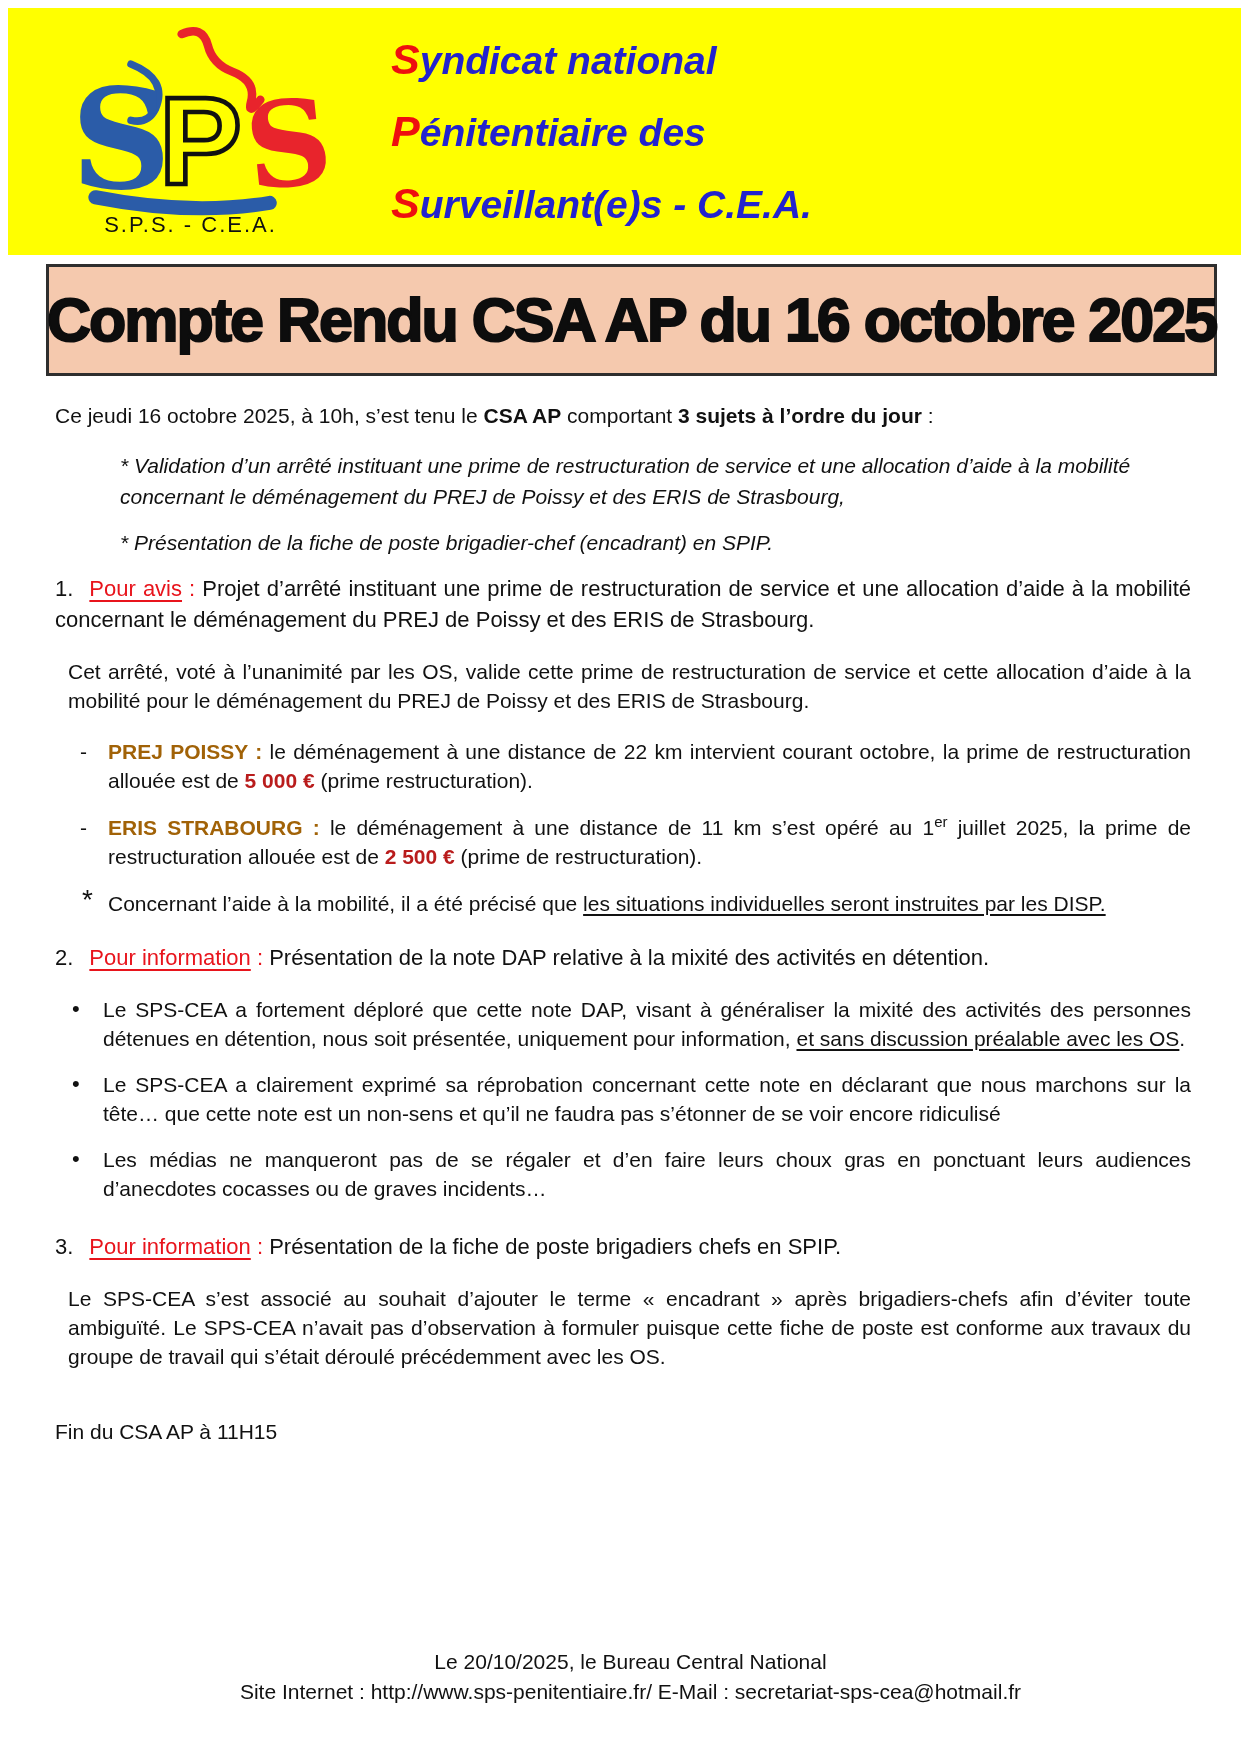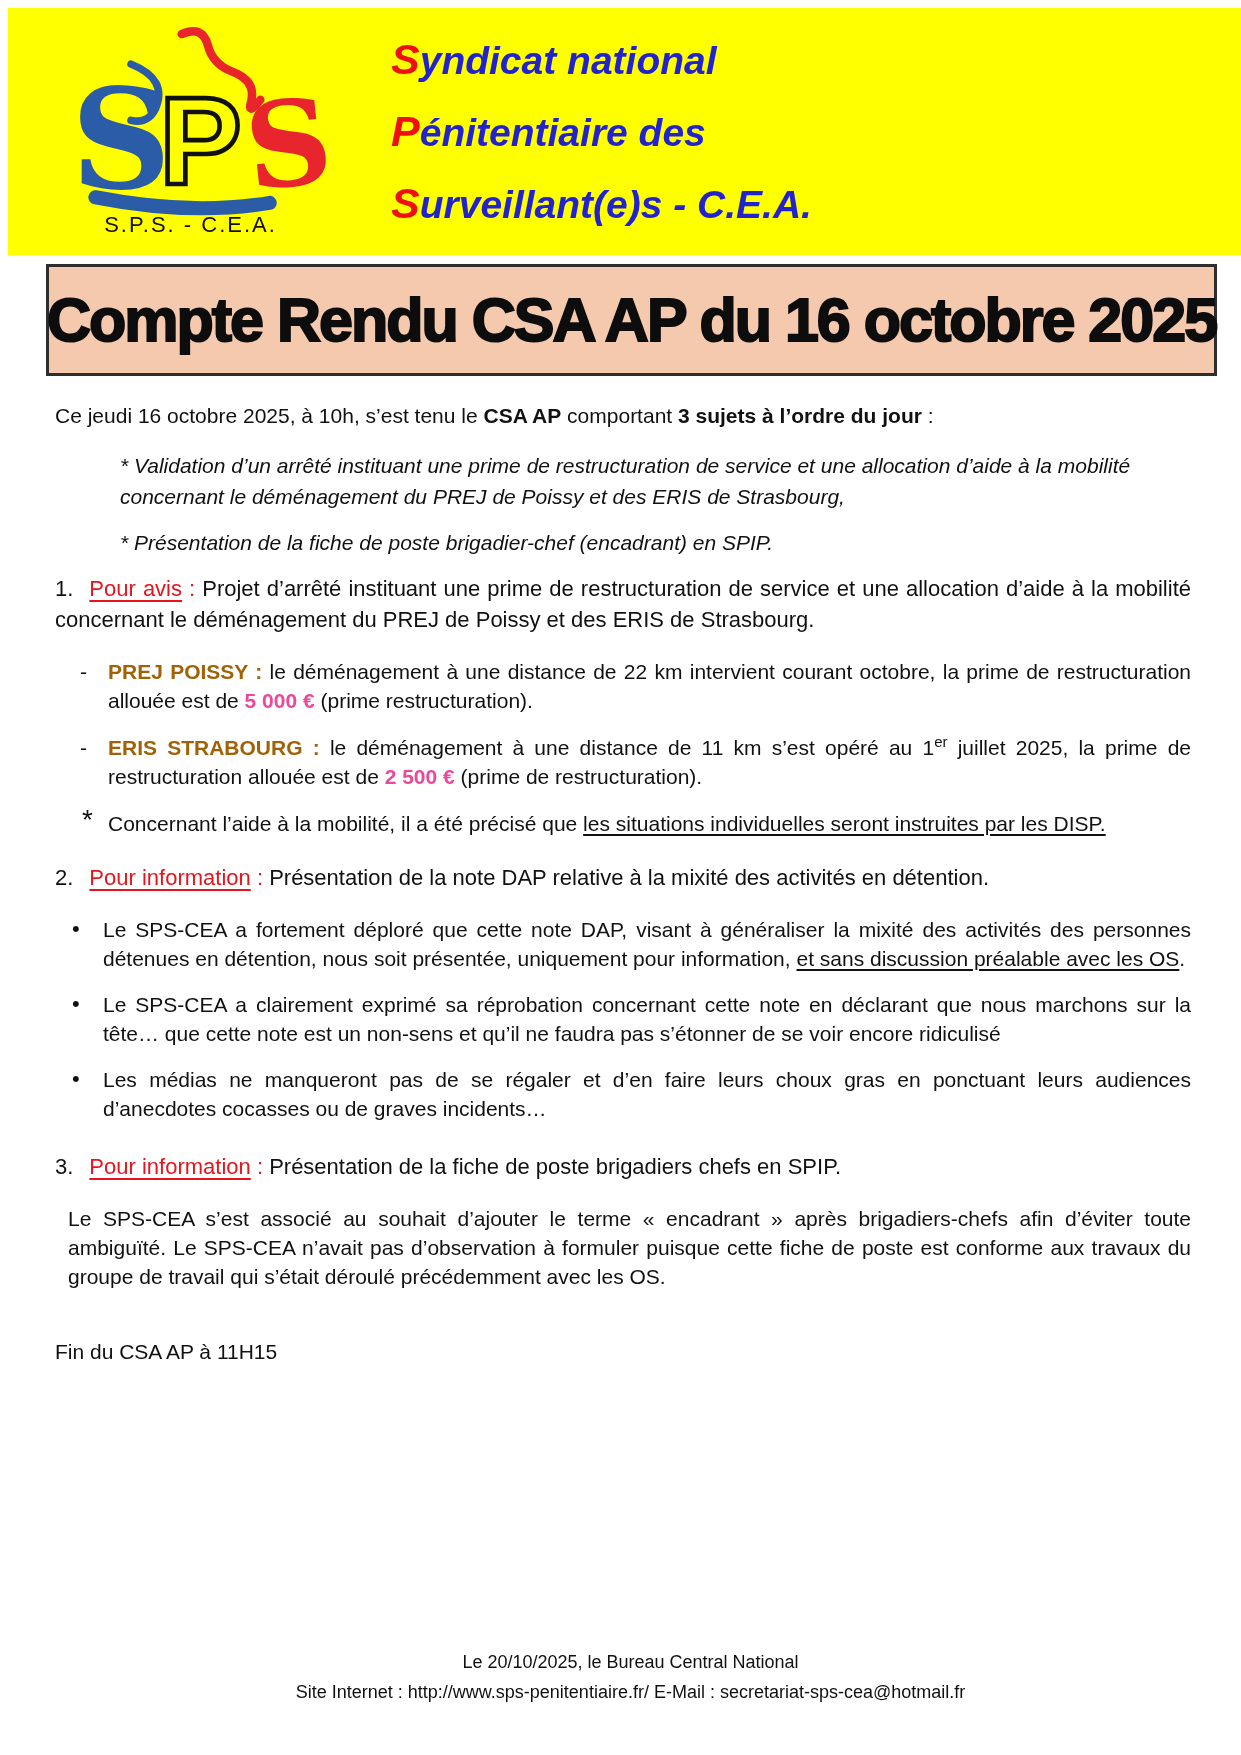--- a/index.html
+++ b/index.html
@@ -108,21 +108,21 @@
 
   .dash-bullet {
     position: relative;
     margin-left: 13px;
     padding-left: 40px;
     margin-bottom: 18px;
     text-align: justify;
   }
   .dash-bullet .dash { position: absolute; left: 12px; top: 0; }
   .blue-label { color: #a16207; font-weight: bold; }
-  .blue-amount { color: #ec4899; font-weight: bold; }
+  .blue-amount { color: #b91c1c; font-weight: bold; }
 
   .note {
     position: relative;
     margin-left: 13px;
     padding-left: 40px;
     margin-bottom: 24px;
     text-align: justify;
   }
   .note .star {
     position: absolute; left: 14px; top: -4px;
@@ -139,21 +139,21 @@
   }
   .round-bullet .bchar { position: absolute; left: 4px; top: -1px; font-size: 22px; }
 
   .closing { margin-top: 46px; }
 
   .footer {
     position: absolute;
     left: 0; right: 0;
     bottom: 48px;
     text-align: center;
-    font-size: 18px;
+    font-size: 21px;
     line-height: 30px;
     color: #111111;
     margin-left: 20px;
   }
 
   sup { font-size: 15px; vertical-align: super; line-height: 0; }
 </style>
 </head>
 <body>
 
@@ -190,20 +190,21 @@
 
     <p class="intro"><span>Ce jeudi 16 octobre 2025, à 10h, s’est tenu le </span><b>CSA AP</b><span> comportant </span><b>3 sujets à l’ordre du jour</b><span> :</span></p>
 
     <div class="agenda">
       <p>* Validation d’un arrêté instituant une prime de restructuration de service et une allocation d’aide à la mobilité concernant le déménagement du PREJ de Poissy et des ERIS de Strasbourg,</p>
       <p>* Présentation de la fiche de poste brigadier-chef (encadrant) en SPIP.</p>
     </div>
 
     <p class="sec-head"><span class="sec-num">1.</span><span class="red-label">Pour avis</span><span class="red-colon"> : </span><span>Projet d’arrêté instituant une prime de restructuration de service et une allocation d’aide à la mobilité concernant le déménagement du PREJ de Poissy et des ERIS de Strasbourg.</span></p>
 
+    <p class="justified para-indent">Cet arrêté, voté à l’unanimité par les OS, valide cette prime de restructuration de service et cette allocation d’aide à la mobilité pour le déménagement du PREJ de Poissy et des ERIS de Strasbourg.</p>
 
     <p class="dash-bullet"><span class="dash">-</span><span class="blue-label">PREJ POISSY :</span><span> le déménagement à une distance de 22 km intervient courant octobre, la prime de restructuration allouée est de </span><span class="blue-amount">5 000 €</span><span> (prime restructuration).</span></p>
 
     <p class="dash-bullet"><span class="dash">-</span><span class="blue-label">ERIS STRABOURG :</span><span> le déménagement à une distance de 11 km s’est opéré au 1</span><sup>er</sup><span> juillet 2025, la prime de restructuration allouée est de </span><span class="blue-amount">2 500 €</span><span> (prime de restructuration).</span></p>
 
     <p class="note"><span class="star">*</span><span>Concernant l’aide à la mobilité, il a été précisé que </span><span class="u">les situations individuelles seront instruites par les DISP.</span></p>
 
     <p class="sec-head"><span class="sec-num">2.</span><span class="red-label">Pour information</span><span class="red-colon"> : </span><span>Présentation de la note DAP relative à la mixité des activités en détention.</span></p>
 
     <p class="round-bullet"><span class="bchar">•</span><span>Le SPS-CEA a fortement déploré que cette note DAP, visant à généraliser la mixité des activités des personnes détenues en détention, nous soit présentée, uniquement pour information, </span><span class="u">et sans discussion préalable avec les OS</span><span>.</span></p>

